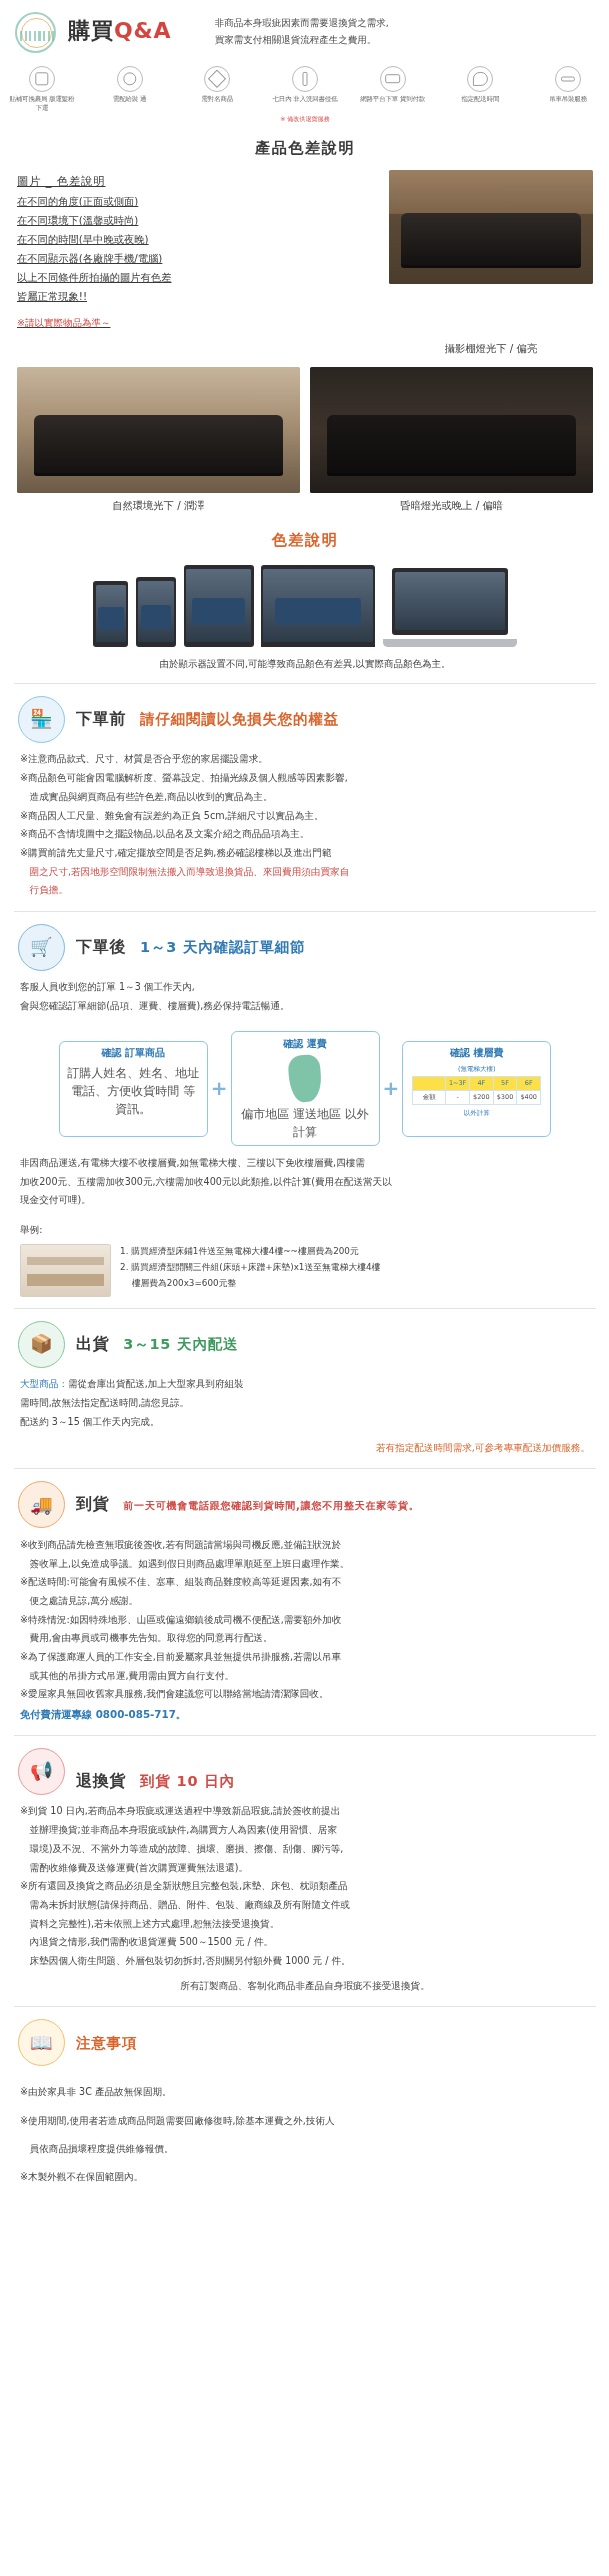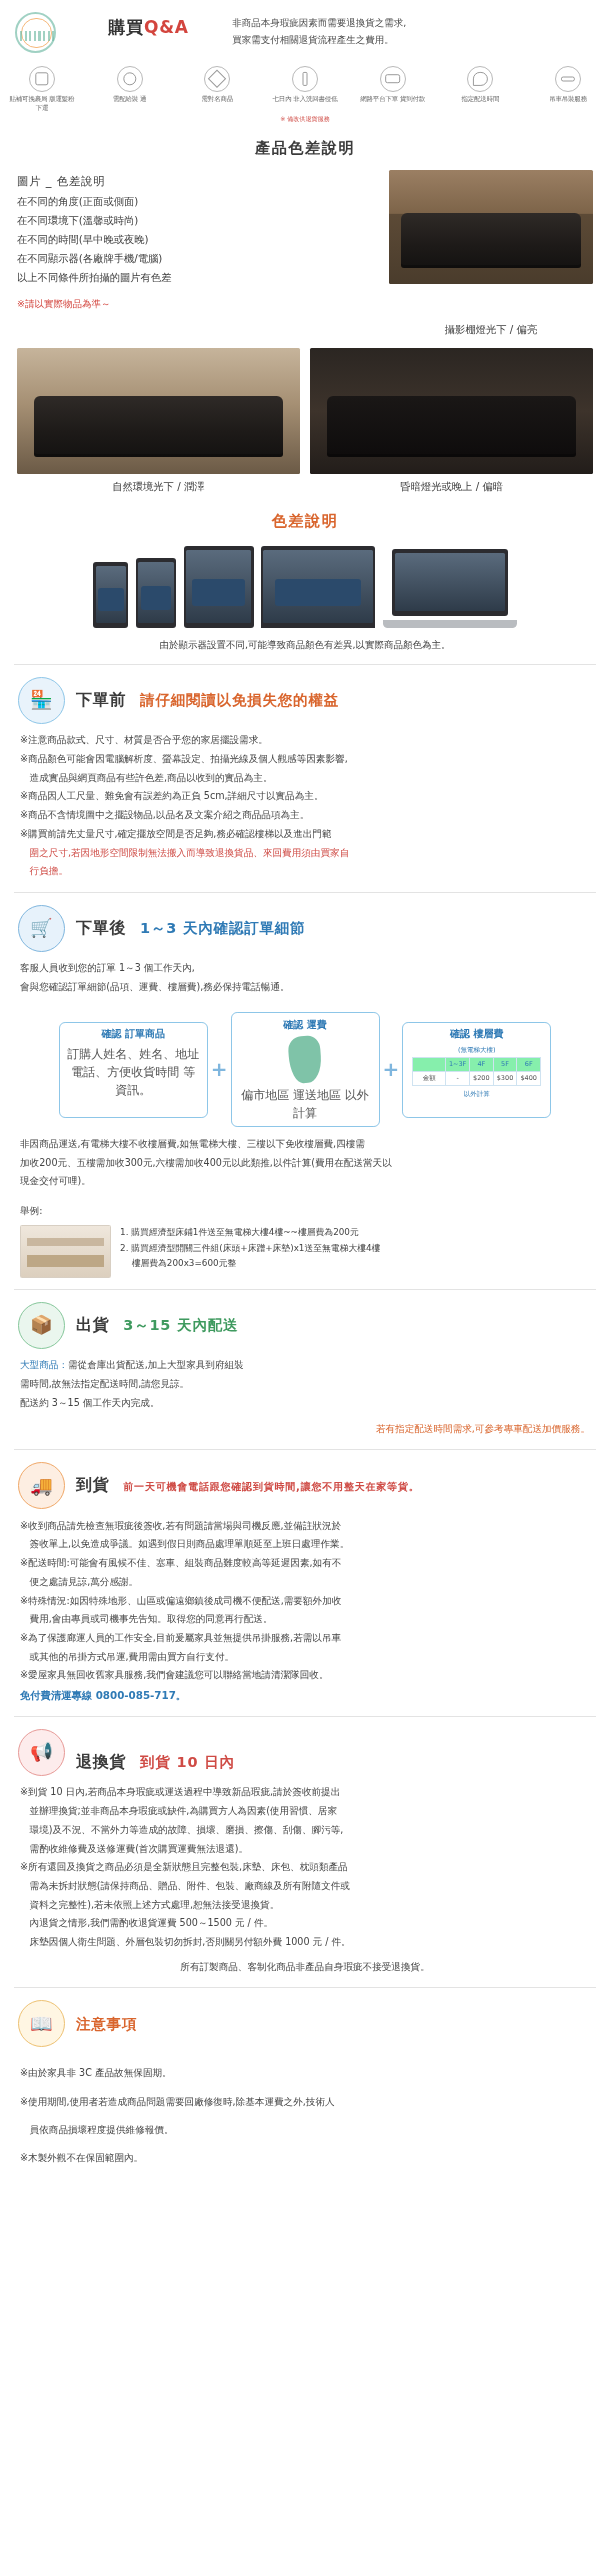--- a/index.html
+++ b/index.html
@@ -42,26 +42,25 @@
     opacity: .8;
   }
   .qa-stamp .bars {
     position: absolute; left: 6.1px; top: 20px;
     width: 34px; height: 10.7px;
     background: repeating-linear-gradient(90deg,#6fb9a2 0 2.3px, transparent 2.3px 4.6px);
     opacity: .65;
   }
   .qa-title-wrap { flex: 0 0 auto; padding-top: 3px; }
   .qa-title {
-    font-size: 17px;
+    font-size: 22px;
     font-weight: bold;
     color: #333;
     letter-spacing: 0.8px;
     white-space: nowrap;
-    margin-left: 40px;
   }
   .qa-title .qa-red { color: #d3453e; }
   .qa-desc {
     flex: 1 1 auto;
     padding-top: 4.6px;
     font-size: 9.5px;
     color: #4a4a4a;
     line-height: 1.75;
   }
   .qa-desc div { white-space: nowrap; margin-left: 36px; }
@@ -122,20 +121,21 @@
     padding: 7.6px 0 9.1px 0;
     letter-spacing: 1.5px;
   }
   .sec-title.orange { color: #d9652d; }
 
   
   .color-block {
     display: flex;
     padding: 0 17px 4.6px 17px;
     gap: 1px;
+    text-decoration: underline;
   }
   .color-text {
     flex: 1 1 auto;
     font-size: 10.3px;
     line-height: 1.85;
     color: #3d3d3d;
     padding-top: 1.5px;
   }
   .color-text .head { font-size: 11.4px; letter-spacing: 0.8px; }
   .color-text .warn { color: #d3453e; margin-top: 7.6px; font-size: 9.5px;}
@@ -329,21 +329,21 @@
   .fee-grid {
     display: grid;
     grid-template-columns: 32px 1fr 1fr 1fr 1fr;
     gap: 0.8px;
     background: #cfe3f1;
     font-size: 6.5px;
     margin: 1.5px 3px 3px 3px;
     border: 0.8px solid #cfe3f1;
   }
   .fee-grid div { background: #ffffff; padding: 1.5px 0.8px; text-align: center; color: #555; }
-  .fee-grid .hd { background: #86efac; color: #2f7ab5; }
+  .fee-grid .hd { background: #fde047; color: #2f7ab5; }
   .fee-note { font-size: 6.5px; color: #2f7ab5; }
 
   
   .example {
     display: flex;
     gap: 9.1px;
     align-items: flex-start;
     padding: 1.5px 20px 10.7px 20px;
   }
   .ex-img {
@@ -439,20 +439,21 @@
   <div class="sec-title">產品色差說明</div>
 
   <div class="color-block">
     <div class="color-text">
       <div class="head">圖片 _ 色差說明</div>
       <div>在不同的角度(正面或側面)</div>
       <div>在不同環境下(溫馨或時尚)</div>
       <div>在不同的時間(早中晚或夜晚)</div>
       <div>在不同顯示器(各廠牌手機/電腦)</div>
       <div>以上不同條件所拍攝的圖片有色差</div>
+      <div>皆屬正常現象!!</div>
       <div class="warn">※請以實際物品為準～</div>
     </div>
     <div class="color-photo">
       <div class="ph photo-a"></div>
     </div>
   </div>
 
   <div class="cap-row">
     <div class="c" style="flex:1 1 0"></div>
     <div class="c" style="flex:0 0 204px">攝影棚燈光下 / 偏亮</div>

